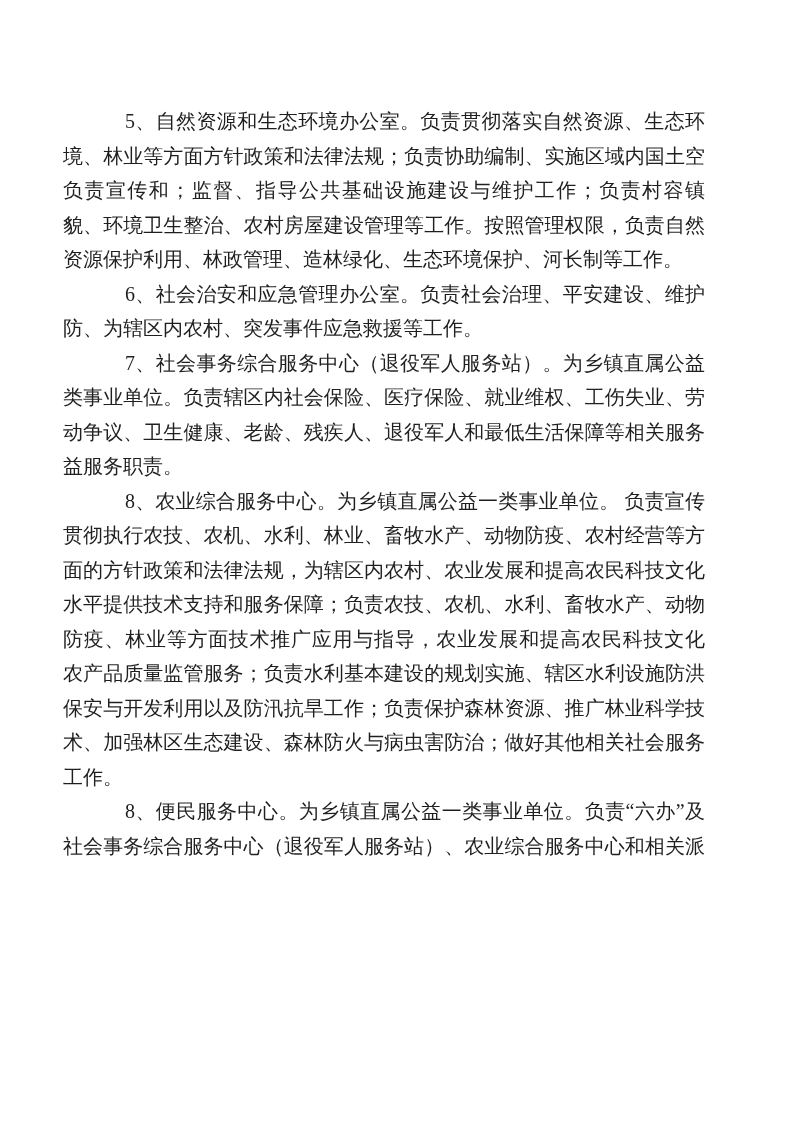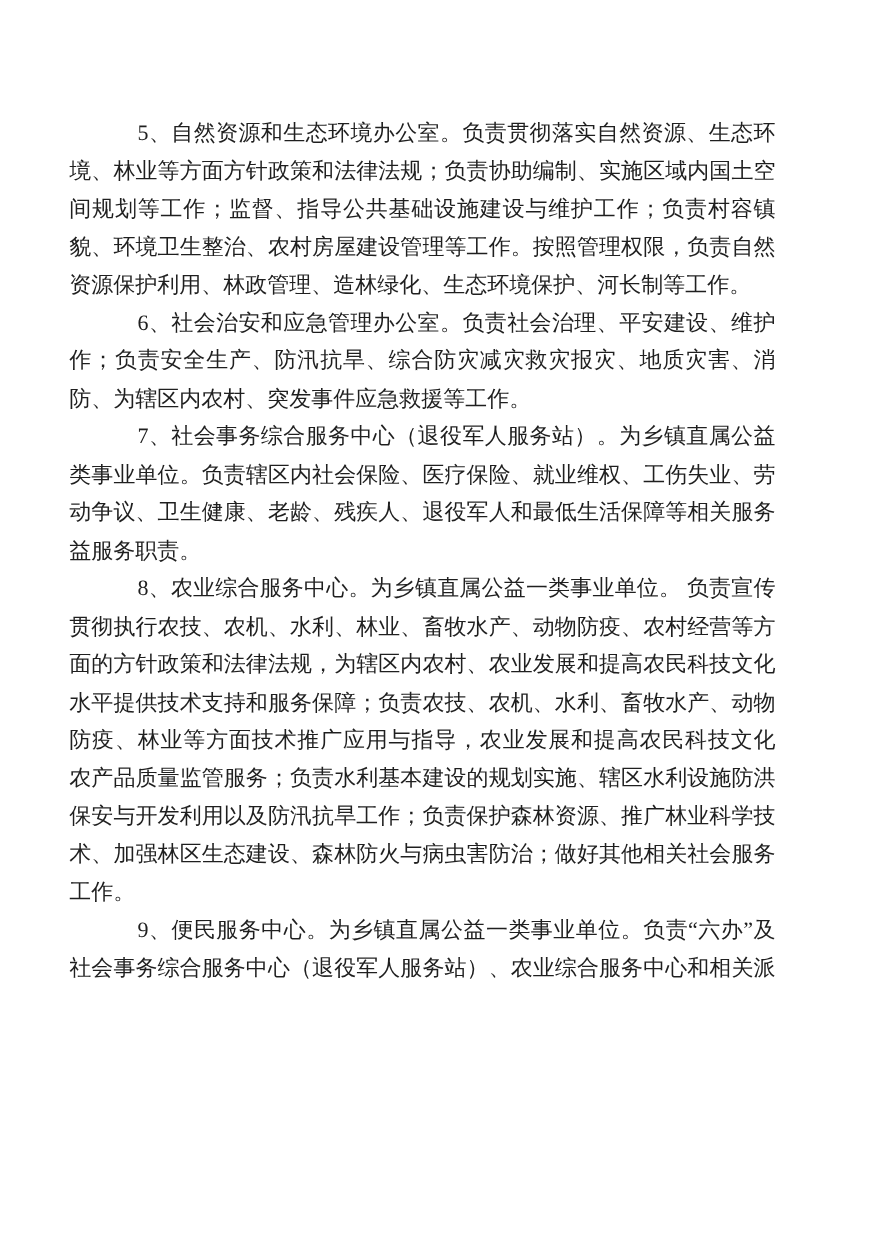--- a/index.html
+++ b/index.html
@@ -44,44 +44,43 @@
   }
 </style>
 </head>
 <body>
 
 <div class="page" style="background: rgb(255, 255, 255); color: rgb(31, 31, 31);">
   <div class="content">
       <div class="para">
         <div class="line first">5、自然资源和生态环境办公室。负责贯彻落实自然资源、生态环</div>
         <div class="line">境、林业等方面方针政策和法律法规；负责协助编制、实施区域内国土空</div>
-        <div class="line">间规划等工作；监督、指导公共基础设施建设与维护工作；负责村容镇</div>
+        <div class="line">负责宣传和；监督、指导公共基础设施建设与维护工作；负责村容镇</div>
         <div class="line">貌、环境卫生整治、农村房屋建设管理等工作。按照管理权限，负责自然</div>
         <div class="line last">资源保护利用、林政管理、造林绿化、生态环境保护、河长制等工作。</div>
       </div>
       <div class="para">
         <div class="line first">6、社会治安和应急管理办公室。负责社会治理、平安建设、维护稳</div>
-        <div class="line">作；负责安全生产、防汛抗旱、综合防灾减灾救灾报灾、地质灾害、消</div>
         <div class="line last">防、为辖区内农村、突发事件应急救援等工作。</div>
       </div>
       <div class="para">
         <div class="line first">7、社会事务综合服务中心（退役军人服务站）。为乡镇直属公益一</div>
         <div class="line">类事业单位。负责辖区内社会保险、医疗保险、就业维权、工伤失业、劳</div>
         <div class="line">动争议、卫生健康、老龄、残疾人、退役军人和最低生活保障等相关服务</div>
         <div class="line last">益服务职责。</div>
       </div>
       <div class="para">
         <div class="line first">8、农业综合服务中心。为乡镇直属公益一类事业单位。 负责宣传和</div>
         <div class="line">贯彻执行农技、农机、水利、林业、畜牧水产、动物防疫、农村经营等方</div>
         <div class="line">面的方针政策和法律法规，为辖区内农村、农业发展和提高农民科技文化</div>
         <div class="line">水平提供技术支持和服务保障；负责农技、农机、水利、畜牧水产、动物</div>
         <div class="line">防疫、林业等方面技术推广应用与指导，农业发展和提高农民科技文化</div>
         <div class="line">农产品质量监管服务；负责水利基本建设的规划实施、辖区水利设施防洪</div>
         <div class="line">保安与开发利用以及防汛抗旱工作；负责保护森林资源、推广林业科学技</div>
         <div class="line">术、加强林区生态建设、森林防火与病虫害防治；做好其他相关社会服务</div>
         <div class="line last">工作。</div>
       </div>
       <div class="para">
-        <div class="line first">9、便民服务中心。为乡镇直属公益一类事业单位。负责“六办”及</div>
+        <div class="line first">8、便民服务中心。为乡镇直属公益一类事业单位。负责“六办”及</div>
         <div class="line">社会事务综合服务中心（退役军人服务站）、农业综合服务中心和相关派</div>
       </div>
     </div>
 </div>
 
 </body></html>

